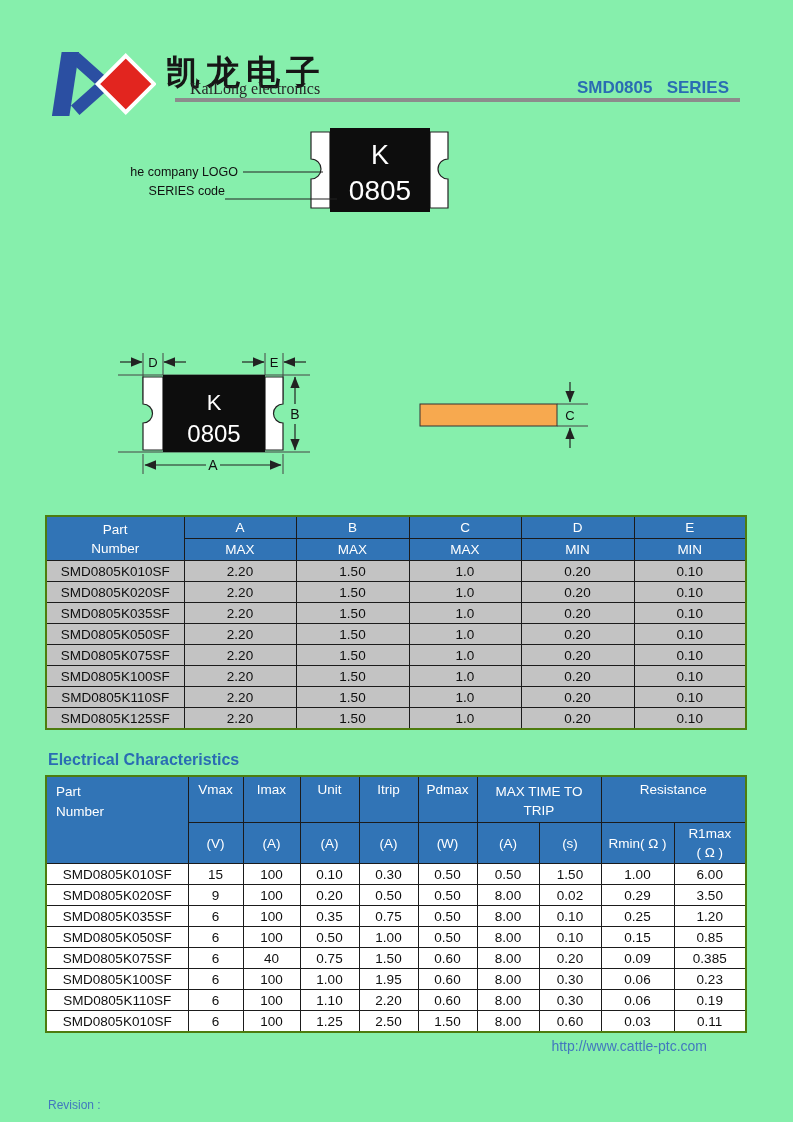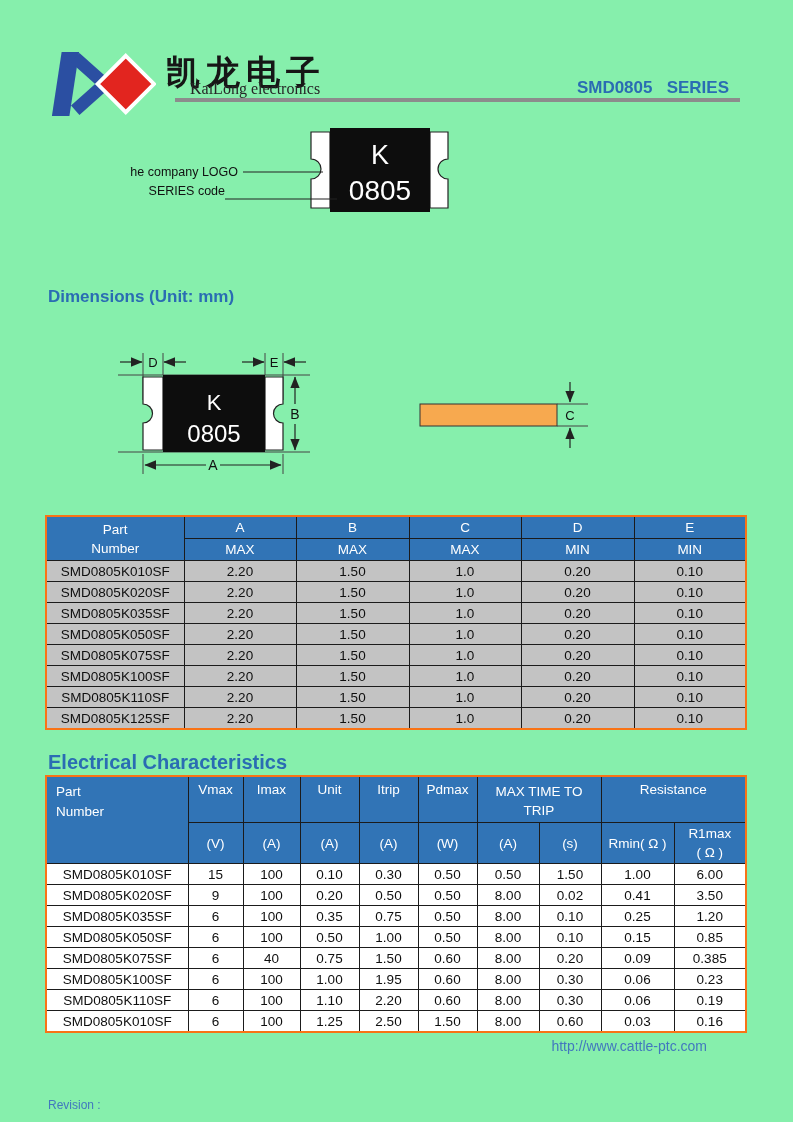--- a/index.html
+++ b/index.html
@@ -10,31 +10,31 @@
   .logo-cn{position:absolute;left:166px;top:50px;font-size:34px;font-weight:bold;
            letter-spacing:6px;color:#161616;font-family:"Liberation Serif", serif;}
   .logo-en{position:absolute;left:190px;top:80px;font-size:16px;color:#262626;
            font-family:Liberation Serif, serif;}
   .series-title{position:absolute;right:64px;top:78px;font-size:17px;font-weight:bold;
            color:#2a6cb3;white-space:pre;}
   .head-rule{position:absolute;left:175px;top:98px;width:565px;height:4px;background:#8c8c8c;}
   
   .sec-heading{position:absolute;font-weight:bold;color:#2a6cb3;}
   #dim-heading{left:48px;top:287px;font-size:17px;}
-  #elec-heading{left:48px;top:751px;font-size:20px;}
+  #elec-heading{left:48px;top:751px;font-size:16px;}
   
   .comp-svg{position:absolute;left:130px;top:118px;}
   .dim-svg{position:absolute;left:110px;top:350px;}
   
   table{border-collapse:collapse;table-layout:fixed;position:absolute;left:45px;width:700px;
         font-size:13.5px;}
   #dim-table{top:515px;}
   #elec-table{top:775px;}
   th,td{border:1px solid #1b1b1b;text-align:center;padding:0;}
-  table{border:2px solid #f97316;}
+  table{border:2px solid #4d7c0f;}
   th{background:#3174b6;color:#fff;font-weight:normal;}
   #dim-table th{height:21px;}
   #dim-table td{height:20px;background:#c3c3c3;color:#0f0f0f;}
   #elec-table td{height:20px;background:#fff;color:#0f0f0f;}
   #elec-table tr.h1 th{height:40px;vertical-align:top;padding-top:5px;}
   #elec-table tr.h2 th{height:40px;vertical-align:middle;}
   #elec-table th.part-th{text-align:left;padding-left:9px;vertical-align:top;padding-top:5px;
         line-height:20px;}
   .two-line{line-height:19px;}
   
@@ -63,21 +63,20 @@
     <path d="M300,14 L318,14 L318,41 A10,10 0 0 0 318,61 L318,90 L300,90 Z" fill="#ffffff" stroke="#222" stroke-width="1.2"></path>
     <rect x="200" y="10" width="100" height="84" fill="#0d0d0d"></rect>
     <text x="250" y="46" fill="#fff" font-size="27" text-anchor="middle">K</text>
     <text x="250" y="82" fill="#fff" font-size="28" text-anchor="middle">0805</text>
     <text x="108" y="58" font-size="12.5" text-anchor="end" fill="#111">The company LOGO</text>
     <line x1="113" y1="54" x2="193" y2="54" stroke="#222" stroke-width="1.2"></line>
     <text x="95" y="77" font-size="12.5" text-anchor="end" fill="#111">SERIES code</text>
     <line x1="95" y1="81" x2="207" y2="81" stroke="#222" stroke-width="1.2"></line>
   </svg>
 
-  <div class="sec-heading" id="dim-heading">Dimensions (Unit: mm)</div>
 
   <svg class="dim-svg" width="480" height="132" viewBox="0 0 480 132">
     <defs>
       <marker id="ar" markerWidth="11" markerHeight="9" refX="9.5" refY="4" orient="auto">
         <path d="M0,0 L10,4 L0,8 Z" fill="#222"></path>
       </marker>
     </defs>
 
     <line x1="8" y1="25" x2="200" y2="25" stroke="#444" stroke-width="1"></line>
     <line x1="8" y1="102" x2="200" y2="102" stroke="#444" stroke-width="1"></line>
@@ -277,21 +276,21 @@
         </tr>
         <tr>
           <td>SMD0805K020SF</td>
           <td>9</td>
           <td>100</td>
           <td>0.20</td>
           <td>0.50</td>
           <td>0.50</td>
           <td>8.00</td>
           <td>0.02</td>
-          <td>0.41</td>
+          <td>0.29</td>
           <td>3.50</td>
         </tr>
         <tr>
           <td>SMD0805K035SF</td>
           <td>6</td>
           <td>100</td>
           <td>0.35</td>
           <td>0.75</td>
           <td>0.50</td>
           <td>8.00</td>
@@ -350,21 +349,21 @@
         <tr>
           <td>SMD0805K010SF</td>
           <td>6</td>
           <td>100</td>
           <td>1.25</td>
           <td>2.50</td>
           <td>1.50</td>
           <td>8.00</td>
           <td>0.60</td>
           <td>0.03</td>
-          <td>0.16</td>
+          <td>0.11</td>
         </tr>
       </tbody>
   </table>
 
   <div class="footer-left">Revision :</div>
   <a class="footer-right" href="#">http://www.cattle-ptc.com</a>
 
 </div>
 
 </body></html>

